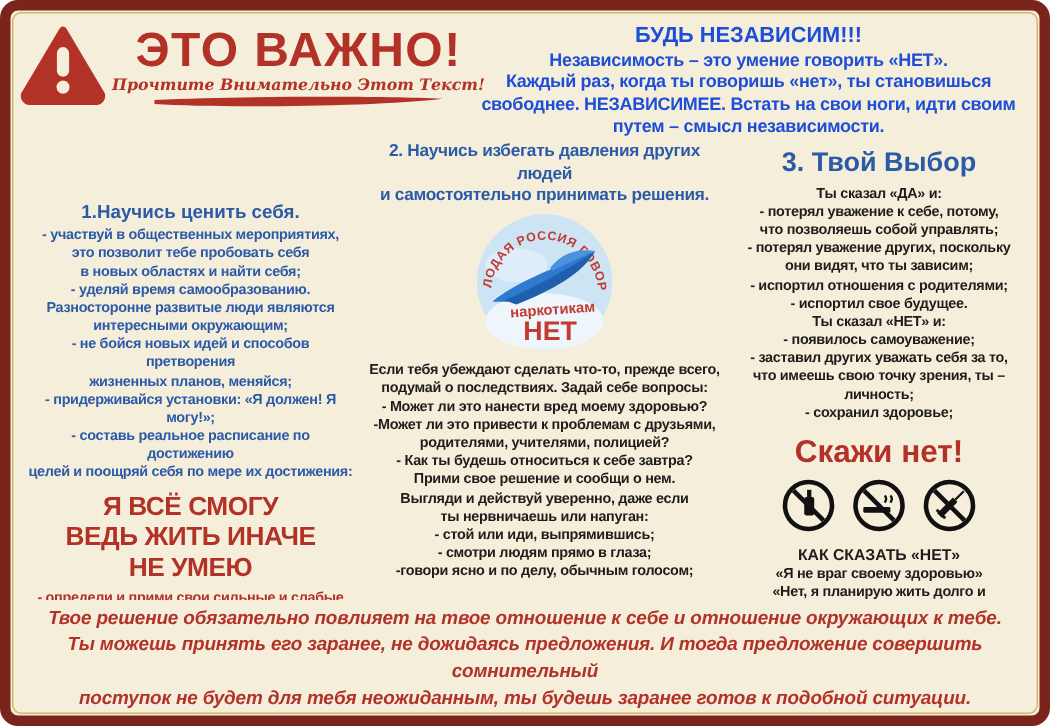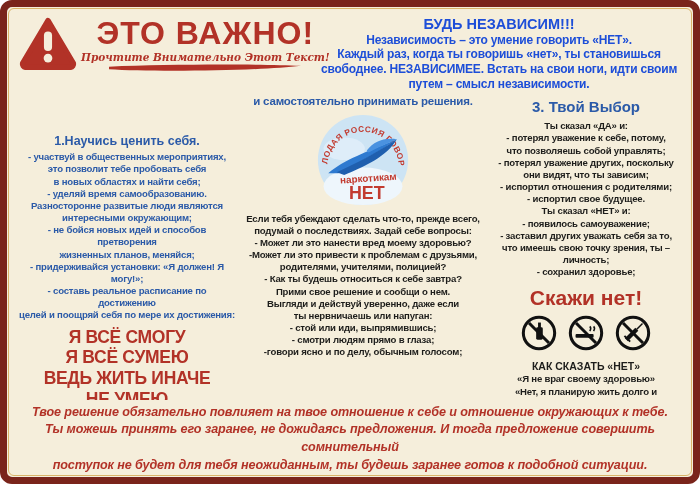--- a/index.html
+++ b/index.html
@@ -11,21 +11,21 @@
     font-family:"Liberation Sans", sans-serif;
   }
   .inner {
     position:absolute; inset:1px;
     border:1px solid #d9b469; border-radius:6px;
     box-sizing:border-box; padding:5px 10px 0 10px;
     display:flex; flex-direction:column; overflow:hidden;
   }
   
   .top { display:flex; align-items:flex-start; }
-  .banner-left { width:298px; display:flex; align-items:flex-start; gap:4px; flex-shrink:0; }
+  .banner-left { width:298px; display:flex; align-items:flex-start; gap:4px; flex-shrink:0;justify-content:center; }
   .tri { width:58px; height:54px; flex-shrink:0; margin-top:2px; }
   .banner-stack { display:flex; flex-direction:column; align-items:center; margin-top:3px; }
   .banner-title {
     color:#b23227; font-weight:900; font-size:32px; line-height:1;
     letter-spacing:1px; white-space:nowrap;
   }
   .banner-sub {
     color:#b23227; font-family:"DejaVu Serif", serif; font-style:italic; font-weight:bold;
     font-size:10.5px; margin-top:2px; white-space:nowrap;
   }
@@ -45,21 +45,21 @@
   .black-lines .line { color:#1d1d1b; }
   .red-lines .line   { color:#b23227; }
   .motto-1 { color:#b23227; font-weight:900; font-size:17.5px; line-height:1.18; text-align:center; margin:5px 0 4px 0; letter-spacing:-0.3px; }
   .motto-1 .line { font-size:17.5px; color:#b23227; letter-spacing:-0.3px; line-height:1.18; }
   .col2-head .line { color:#2b5aa8; font-size:11.5px; line-height:1.25; }
   .logo-wrap { display:flex; justify-content:center; margin:4px 0 6px 0; }
   .say-no { color:#b23227; font-weight:900; font-size:21px; text-align:center; margin:8px 0 4px 0; }
   .icons-row { display:flex; justify-content:center; gap:9px; margin:2px 0 8px 0; }
   .icons-row svg { width:38px; height:38px; }
   .howto-title { color:#1d1d1b; font-weight:bold; font-size:10.5px; text-align:center; margin-bottom:1px; }
-  .col3-head { margin-top:4px; margin-bottom:4px; font-size:15px; }
+  .col3-head { margin-top:4px; margin-bottom:4px; font-size:18px; }
   
   .footer { text-align:center; margin:4px 4px 0 4px;font-style:italic; }
   .footer .line { color:#b23227; font-size:12.6px; line-height:1.42; letter-spacing:-0.1px; }
 </style>
 </head>
 <body>
 
 <div class="poster">
   <div class="inner">
 
@@ -101,33 +101,33 @@
             <div class="line">Разносторонне развитые люди являются</div>
             <div class="line">интересными окружающим;</div>
             <div class="line">- не бойся новых идей и способов претворения</div>
             <div class="line">жизненных планов, меняйся;</div>
             <div class="line">- придерживайся установки: «Я должен! Я могу!»;</div>
             <div class="line">- составь реальное расписание по достижению</div>
             <div class="line">целей и поощряй себя по мере их достижения:</div>
           </div>
         <div class="motto-1">
             <div class="line">Я ВСЁ СМОГУ</div>
-            <div class="line">Я ВСЁ СУМЕЮ</div>
             <div class="line">ВЕДЬ ЖИТЬ ИНАЧЕ</div>
             <div class="line">НЕ УМЕЮ</div>
           </div>
         <div class="red-lines">
             <div class="line">- определи и прими свои сильные и слабые</div>
             <div class="line">стороны – они есть у всех;</div>
             <div class="line">- используй и развивай свои таланты;</div>
           </div>
       </div>
 
       <div class="col col-2">
         <div class="col2-head">
+            <div class="line">2. Научись избегать давления других людей</div>
             <div class="line">и самостоятельно принимать решения.</div>
           </div>
         <div class="logo-wrap">
           <svg width="94" height="94" viewBox="0 0 100 100">
             <defs>
               <path id="arcTop" d="M 12 58 A 38 38 0 1 1 88 58" fill="none"></path>
             </defs>
             <circle cx="50" cy="50" r="48" fill="#cde4f4"></circle>
             <ellipse cx="50" cy="78" rx="42" ry="20" fill="#eef6fc"></ellipse>
             <ellipse cx="30" cy="38" rx="22" ry="12" fill="#e2effa" opacity="0.8"></ellipse>

